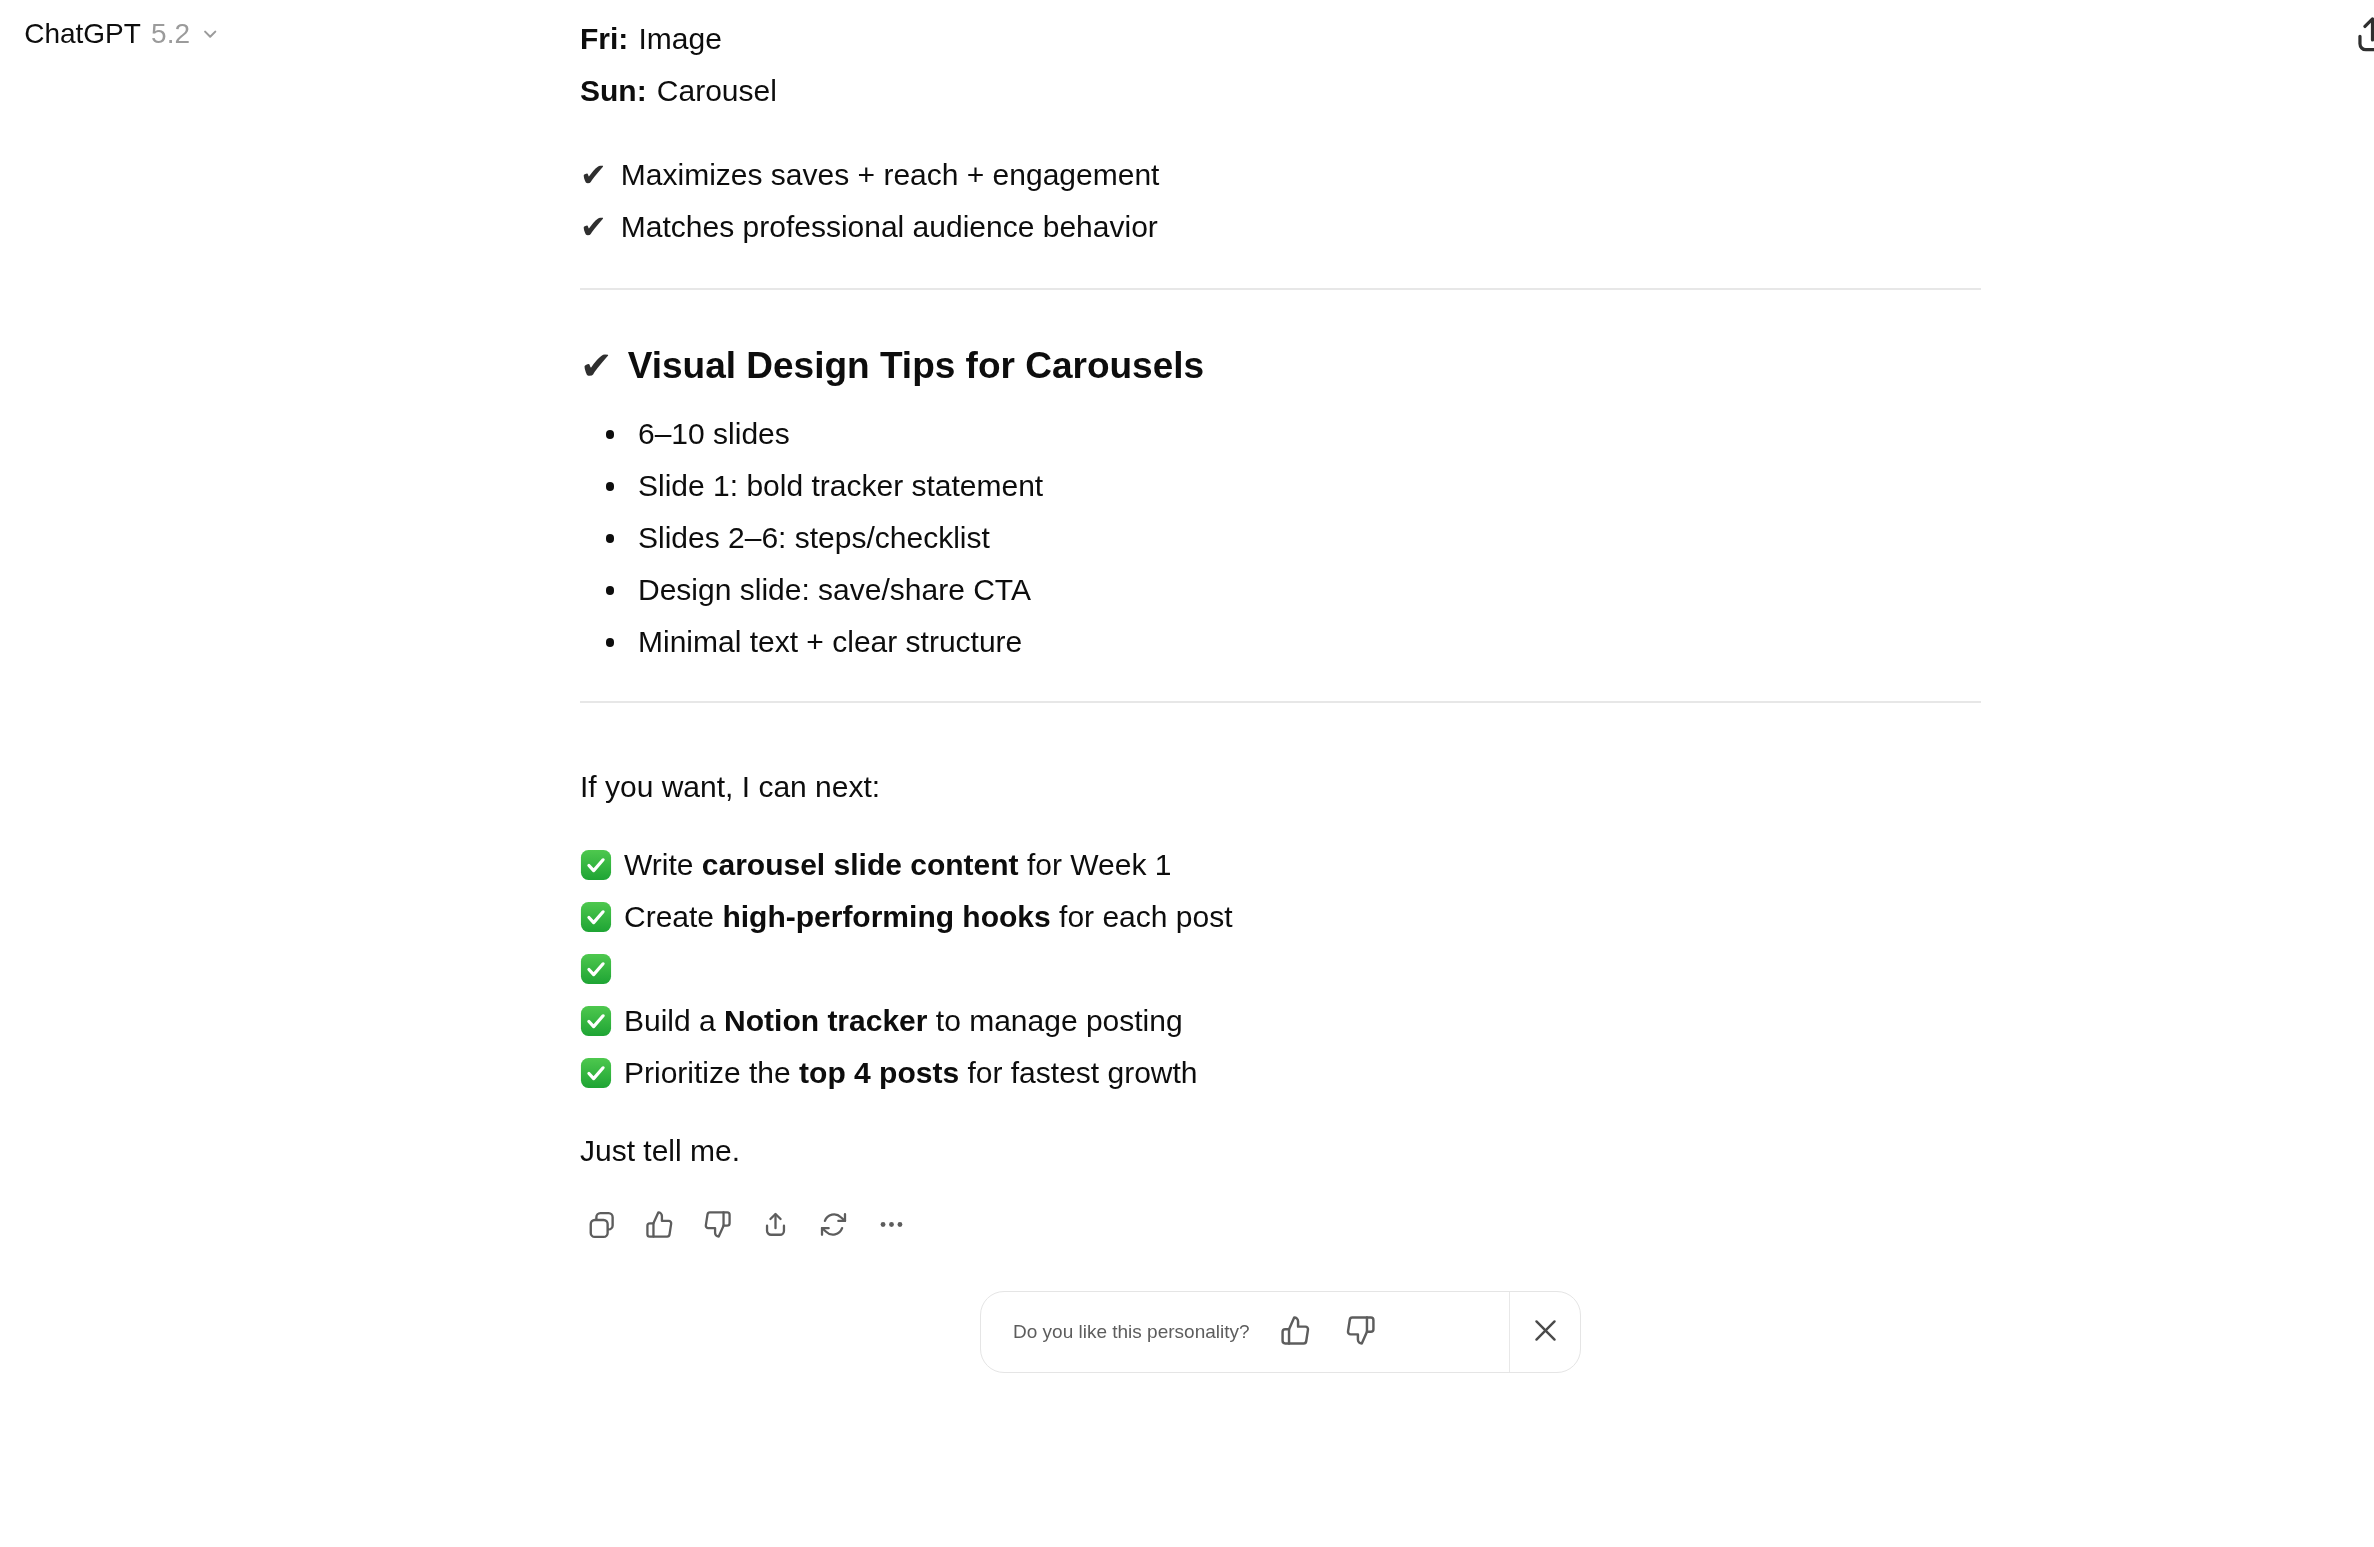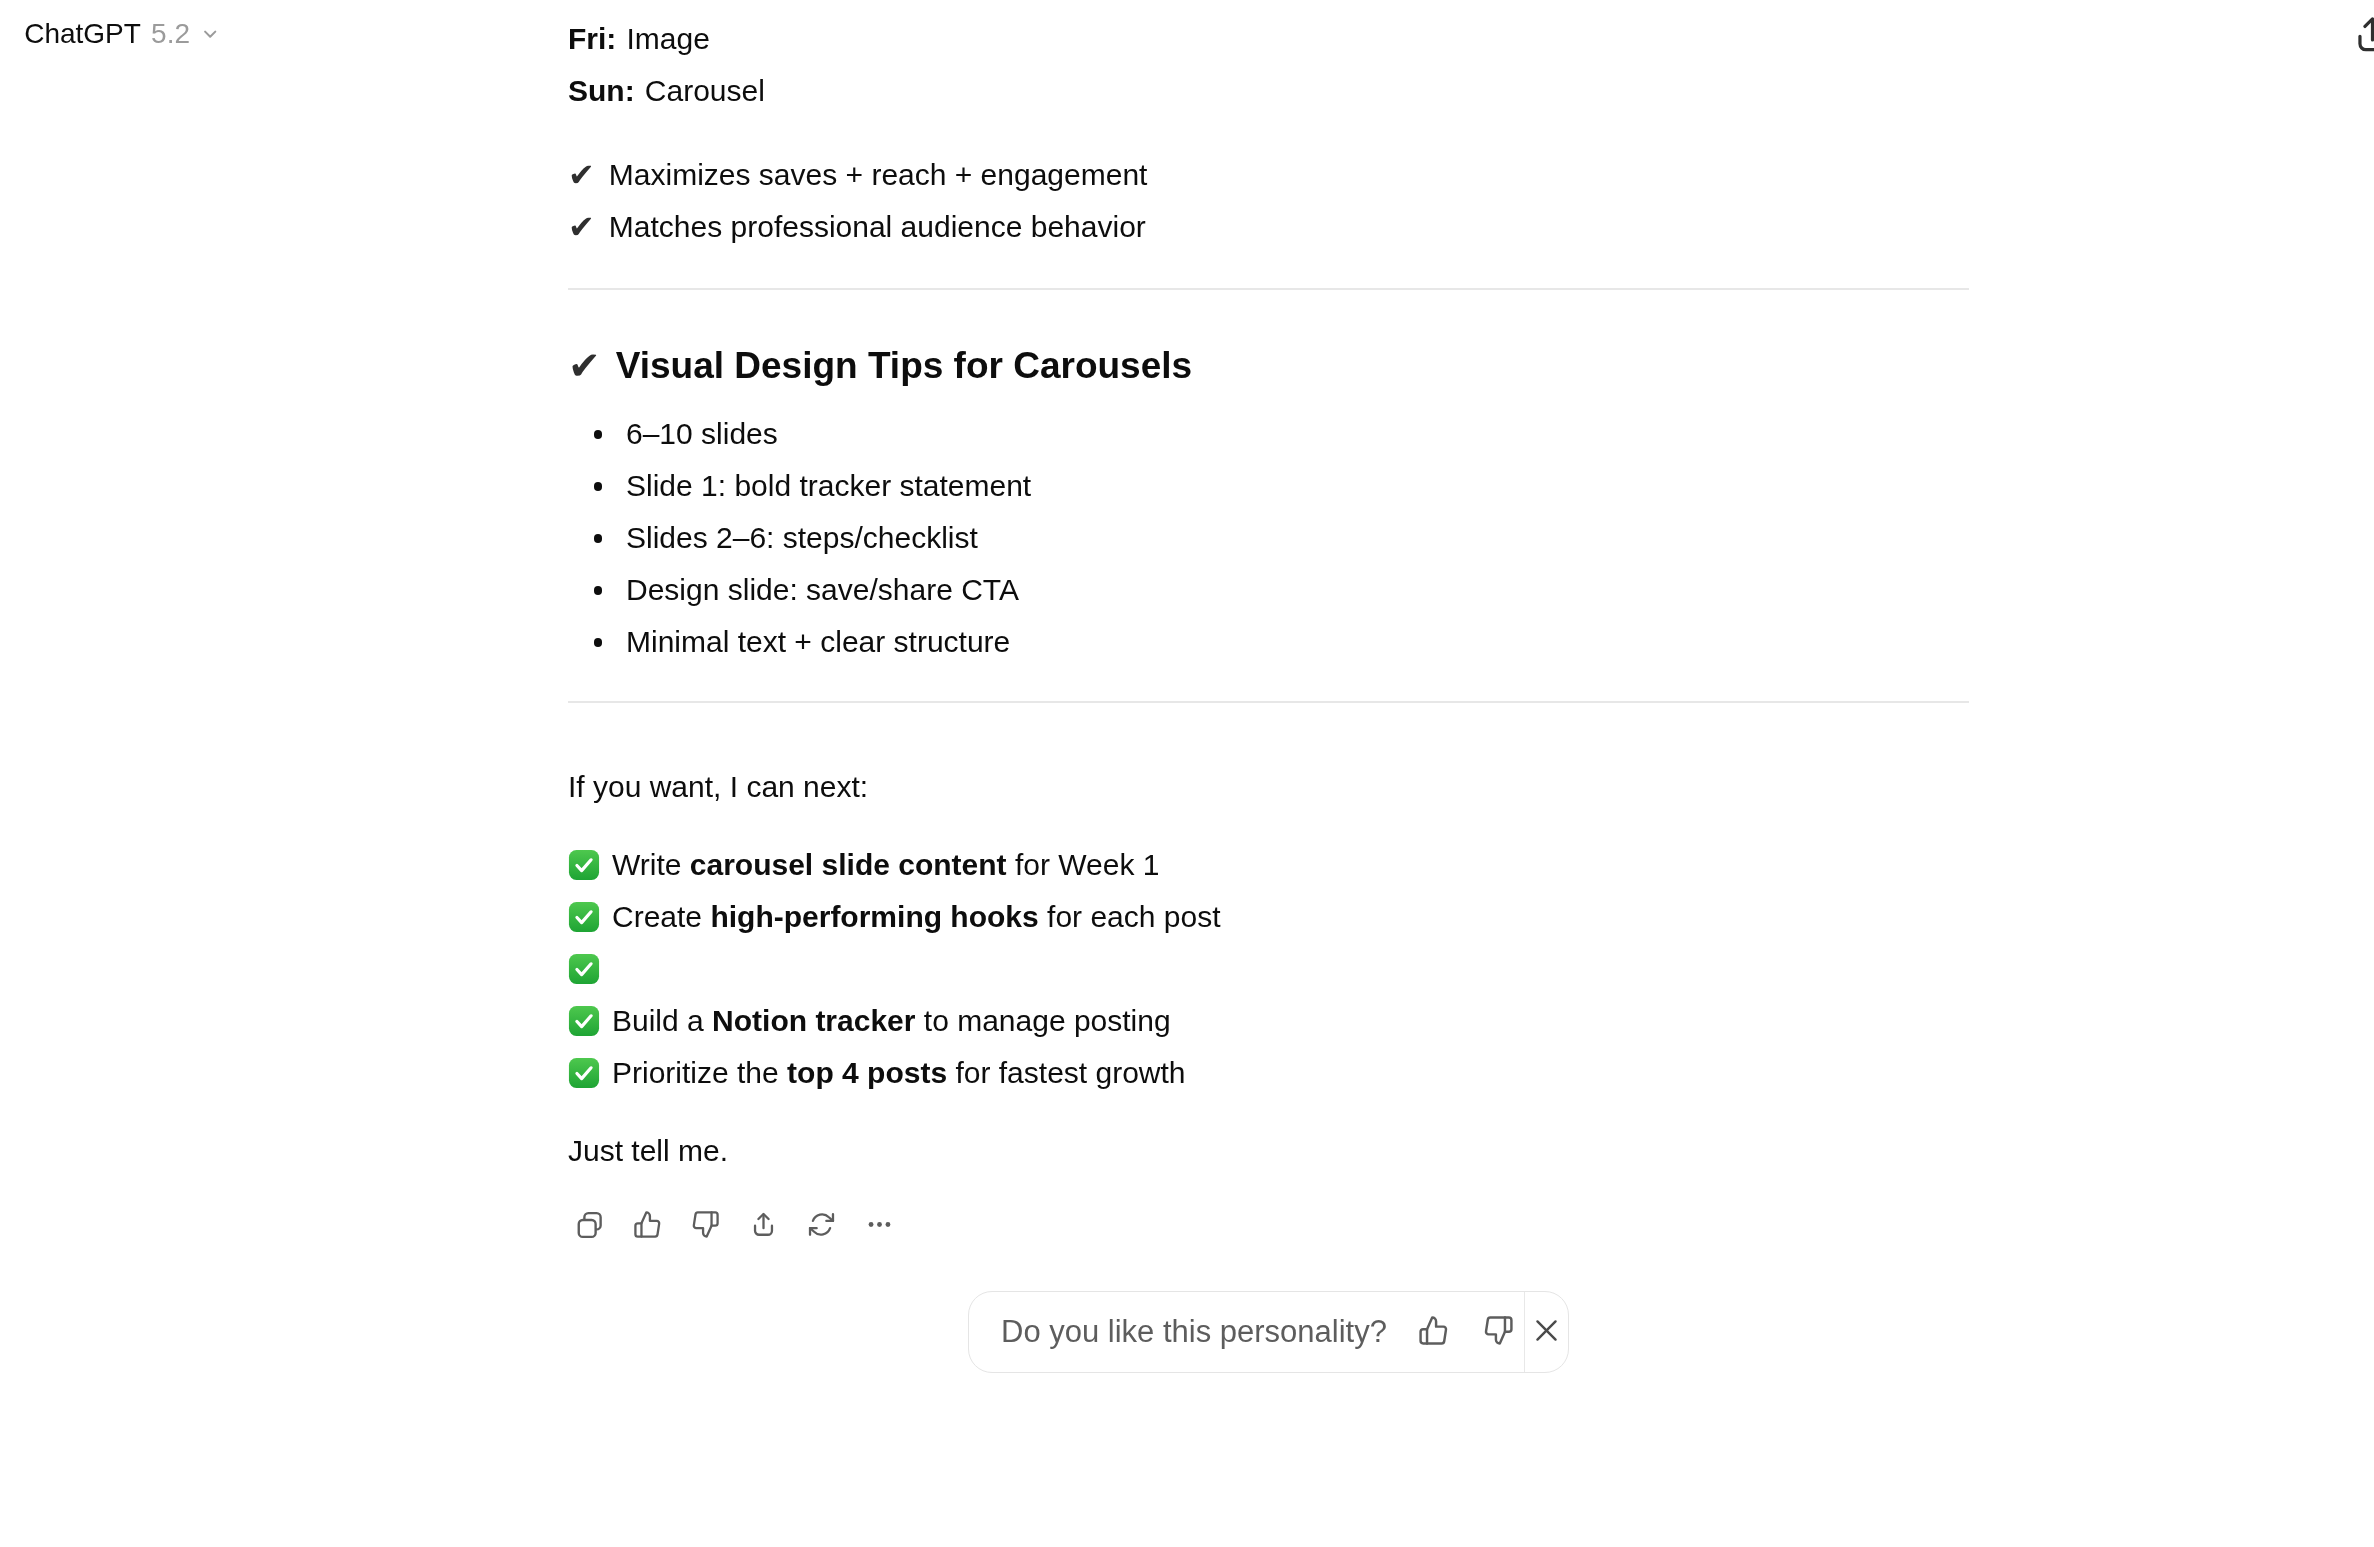--- a/index.html
+++ b/index.html
@@ -23,21 +23,21 @@
   .model-version { color:#9b9b9b; }
   .chev { margin-top:3.7px; }
 
   .share-top {
     position:absolute; left:2348px; top:12px;
     width:48px; height:48px;
     display:flex; align-items:center; justify-content:center;
   }
 
   
-  .content { position:absolute; left:568px; top:0; width:1401px;
+  .content { position:absolute; left:580px; top:0; width:1401px;
              font-size:30px; line-height:52px; }
 
   .schedule { margin-top:13px; }
   .sched-line { height:52px; }
   .sched-label { font-weight:700; margin-right:10.2px; }
 
   .benefits { margin-top:32px; }
   .benefit-row { display:flex; align-items:center; height:52px; gap:14px; }
   .dark-check { color:#2f2f2f; font-size:32px;
                 font-family:"DejaVu Sans","Liberation Sans",sans-serif; }
@@ -81,21 +81,21 @@
   
   .feedback-pill {
     margin:45px auto 0;
     width:601px; height:82px;
     border:1.4px solid #e5e5e5; border-radius:24px;
     background:#ffffff;
     display:flex; align-items:stretch;
     overflow:hidden;
   }
   .fb-main { display:flex; align-items:center; padding-left:32px; flex:1; }
-  .fb-question { font-size:31px; color:#5d5d5d; white-space:nowrap; }
+  .fb-question { font-size:19px; color:#5d5d5d; white-space:nowrap; }
   .fb-thumb {
     width:52px; height:52px; margin-left:13px;
     border:none; background:transparent; border-radius:11px;
     display:flex; align-items:center; justify-content:center;
     color:#5d5d5d; cursor:pointer; align-self:center;
   }
   .fb-thumb.first { margin-left:20.4px; }
   .fb-divider { width:1.4px; background:#e8e8e8; }
   .fb-close {
     width:70px; border:none; background:transparent;

